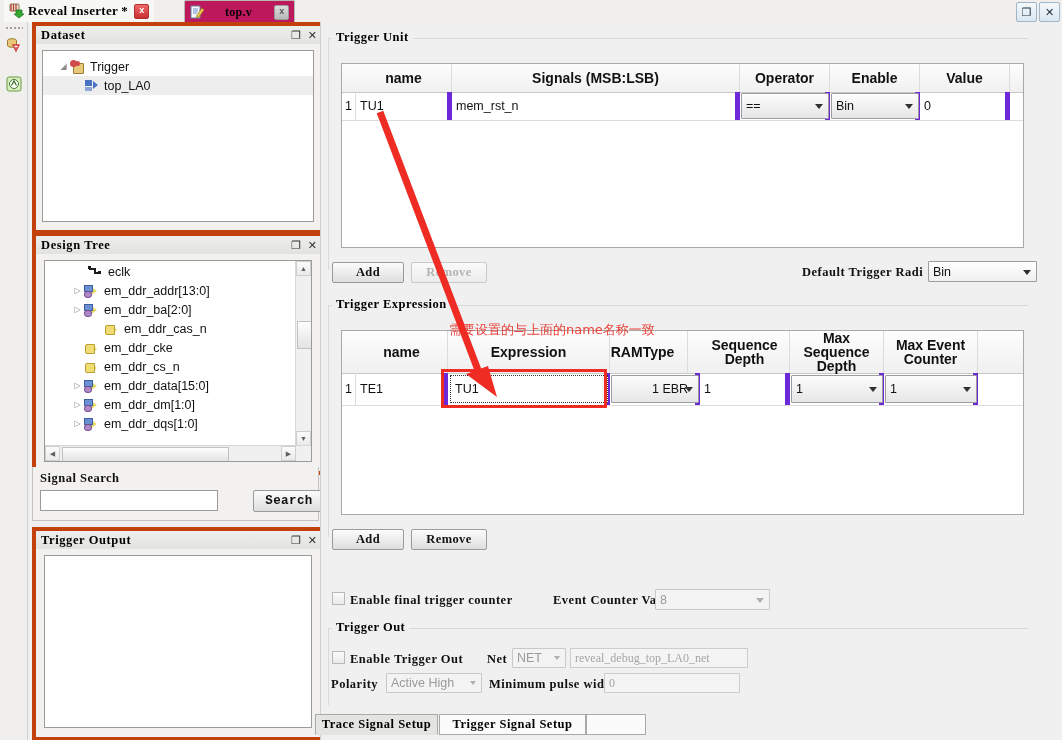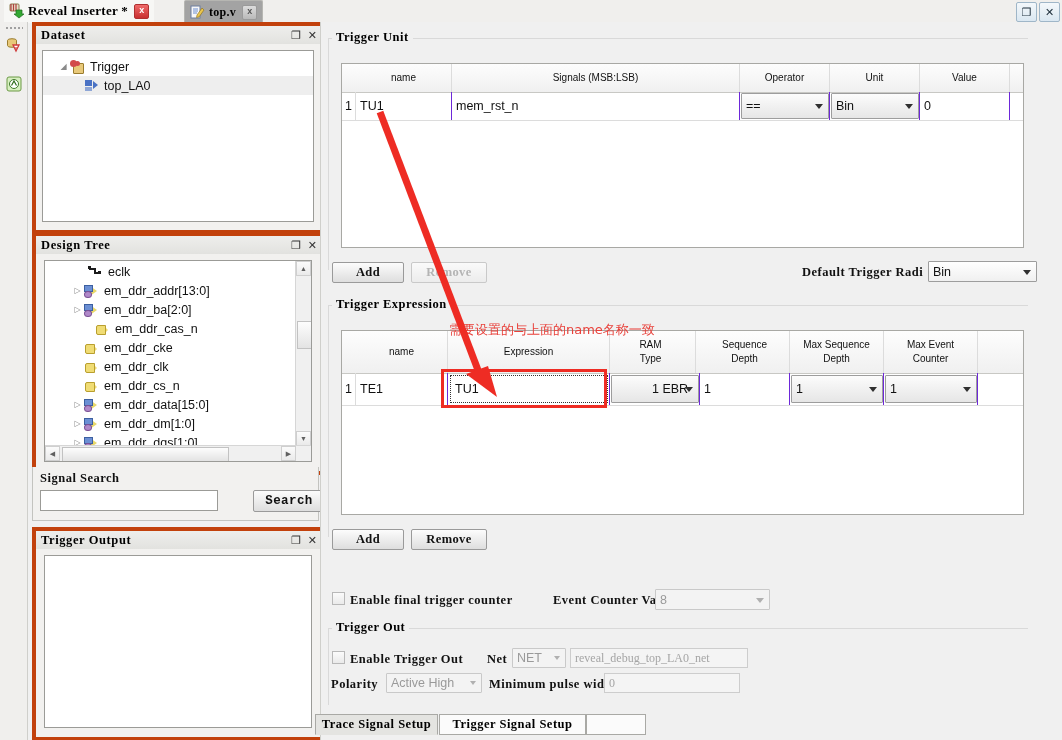--- a/index.html
+++ b/index.html
@@ -10,22 +10,22 @@
     font-size:12px;color:#000;
     -webkit-font-smoothing:antialiased;
   }
   .app{position:relative;width:1062px;height:740px;background:#f0f0f0;}
 
   
   .topbar{position:absolute;left:0;top:0;width:1062px;height:22px;background:#f0efed;}
   .tab{position:absolute;top:0;height:22px;display:flex;align-items:center;
        font-family:"Liberation Serif", serif;font-weight:bold;font-size:13px;}
   .tab.active{left:4px;background:#f7f7f5;border-bottom:1px solid #f7f7f5;}
-  .tab.inactive{left:184px;background:#a3a3a3;border:1px solid #b6b6b2;border-bottom:none;
-       border-radius:2px 2px 0 0;}
+  .tab.inactive{left:184px;background:#be185d;border:1px solid #b6b6b2;border-bottom:none;
+       border-radius:2px 2px 0 0;gap:16px;}
   .tab .ttl{padding:0 4px;letter-spacing:.3px;}
   .tab.inactive .ttl{font-weight:bold;font-size:12px;}
   .tabico{width:16px;height:16px;margin-left:4px;position:relative;flex:0 0 auto;}
   .closebox{width:13px;height:13px;margin:0 5px 0 2px;border:1px solid #b03030;
     background:linear-gradient(#ef6a6a,#c93030);color:#fff;font-size:9px;line-height:11px;
     text-align:center;font-family:"Liberation Sans",sans-serif;font-weight:bold;border-radius:2px;}
   .closebox.grey{border:1px solid #9a9a9a;background:linear-gradient(#dcdcdc,#b9b9b9);color:#555;}
   .wbtns{position:absolute;right:2px;top:2px;display:flex;gap:2px;}
   .wbtn{width:19px;height:18px;border:1px solid #9fb6c8;background:linear-gradient(#f4f8fb,#dae7f1);
         display:flex;align-items:center;justify-content:center;font-size:11px;color:#20313d;border-radius:2px;}
@@ -97,25 +97,25 @@
   .gbox .gline{position:absolute;left:0;right:0;top:8px;height:1px;background:#d9d9d9;}
   .gbox .glbl{position:absolute;left:4px;top:0;background:#f0f0f0;padding:0 4px;
       font-family:"Liberation Serif",serif;font-size:12.5px;font-weight:bold;letter-spacing:.5px;}
   .gbox .gsideL{position:absolute;left:0;top:8px;width:1px;bottom:0;background:#d9d9d9;}
 
   
   .tbl{position:absolute;background:#fff;border:1px solid #a8a8a4;box-sizing:border-box;}
   .thead{position:absolute;left:0;right:0;top:0;background:linear-gradient(#fdfdfd,#f0f0f0);
          border-bottom:1px solid #c8c8c4;}
   .th{position:absolute;top:0;display:flex;align-items:center;justify-content:center;
-      text-align:center;font-size:10px;color:#111;border-right:1px solid #dcdcdc;
-      box-sizing:border-box;line-height:14px;}
+      text-align:center;font-size:14px;color:#111;border-right:1px solid #dcdcdc;
+      box-sizing:border-box;line-height:14px;font-weight:bold;}
   .trowr{position:absolute;left:0;right:0;border-bottom:1px solid #dcdcdc;}
   .td{position:absolute;top:0;bottom:0;display:flex;align-items:center;
-      font-size:12.5px;color:#111;border-right:1px solid #6d28d9;box-sizing:border-box;padding-left:4px;}
+      font-size:12.5px;color:#111;border-right:5px solid #6d28d9;box-sizing:border-box;padding-left:4px;}
   .td.rownum{justify-content:flex-end;padding-right:3px;border-right:1px solid #dcdcdc;}
 
   
   .combo{position:absolute;box-sizing:border-box;border:1px solid #9d9d9d;
      background:linear-gradient(#fcfcfc,#e6e6e6);display:flex;align-items:center;
      font-size:12.5px;color:#111;padding-left:4px;border-radius:1px;}
   .combo .arw{position:absolute;right:5px;top:50%;margin-top:-2px;width:0;height:0;
      border-left:4px solid transparent;border-right:4px solid transparent;border-top:5px solid #303030;}
   .combo.flat{border:1px solid #c9c9c9;background:#f3f3f3;color:#9a9a9a;}
   .combo.flat .arw{border-top-color:#b0b0b0;}
@@ -265,40 +265,33 @@
           </div>
           <div class="trow" style="padding-left:26px;">
             <span class="twist">▷</span>
             <span class="ticon ic-bus">
                 <u></u>
                 <i></i>
                 <b></b>
               </span>
             <span>em_ddr_ba[2:0]</span>
           </div>
-          <div class="trow" style="padding-left:50px;">
+          <div class="trow" style="padding-left:39px;margin-left:20px;">
             <span class="ticon ic-wire">
                 <v></v>
                 <u></u>
               </span>
             <span>em_ddr_cas_n</span>
           </div>
           <div class="trow" style="padding-left:39px;">
             <span class="ticon ic-wire">
                 <v></v>
                 <u></u>
               </span>
             <span>em_ddr_cke</span>
-          </div>
-          <div class="trow" style="padding-left:39px;">
-            <span class="ticon ic-wire">
-                <v></v>
-                <u></u>
-              </span>
-            <span>em_ddr_clk</span>
           </div>
           <div class="trow" style="padding-left:39px;">
             <span class="ticon ic-wire">
                 <v></v>
                 <u></u>
               </span>
             <span>em_ddr_cs_n</span>
           </div>
           <div class="trow" style="padding-left:26px;">
             <span class="twist">▷</span>
@@ -375,21 +368,21 @@
     <div class="gline"></div>
       <div class="gsideL"></div>
     <div class="glbl">Trigger Unit</div>
   </div>
 
   <div class="tbl" style="left:341px;top:63px;width:683px;height:185px;">
     <div class="thead" style="height:28px;">
       <div class="th" style="left:14px;width:96px;height:28px;">name</div>
       <div class="th" style="left:110px;width:288px;height:28px;">Signals (MSB:LSB)</div>
       <div class="th" style="left:398px;width:90px;height:28px;">Operator</div>
-      <div class="th" style="left:488px;width:90px;height:28px;">Unit</div>
+      <div class="th" style="left:488px;width:90px;height:28px;">Enable</div>
       <div class="th" style="left:578px;width:90px;height:28px;">Value</div>
       <div class="th" style="left:668px;width:15px;height:28px;border-right:none;"></div>
     </div>
     <div class="trowr" style="top:28px;height:28px;">
       <div class="td rownum" style="left:0;width:14px;">1</div>
       <div class="td" style="left:14px;width:96px;">TU1</div>
       <div class="td" style="left:110px;width:288px;">mem_rst_n</div>
       <div class="td" style="left:398px;width:90px;padding:0;">
         <div class="combo" style="left:1px;top:1px;width:88px;height:26px;">
           <span>==</span>
@@ -418,21 +411,21 @@
   <div class="gbox" style="left:328px;top:297px;width:700px;height:240px;">
     <div class="gline"></div>
       <div class="gsideL"></div>
     <div class="glbl">Trigger Expression</div>
   </div>
 
   <div class="tbl" style="left:341px;top:330px;width:683px;height:185px;">
     <div class="thead" style="height:42px;">
       <div class="th" style="left:14px;width:92px;height:42px;">name</div>
       <div class="th" style="left:106px;width:162px;height:42px;">Expression</div>
-      <div class="th" style="left:264px;width:90px;height:42px;flex-direction:column;">
+      <div class="th" style="left:256px;width:90px;height:42px;flex-direction:row;">
         <span>RAM</span>
         <span>Type</span>
       </div>
       <div class="th" style="left:358px;width:90px;height:42px;flex-direction:column;">
         <span>Sequence</span>
         <span>Depth</span>
       </div>
       <div class="th" style="left:448px;width:94px;height:42px;flex-direction:column;">
         <span>Max Sequence</span>
         <span>Depth</span>

